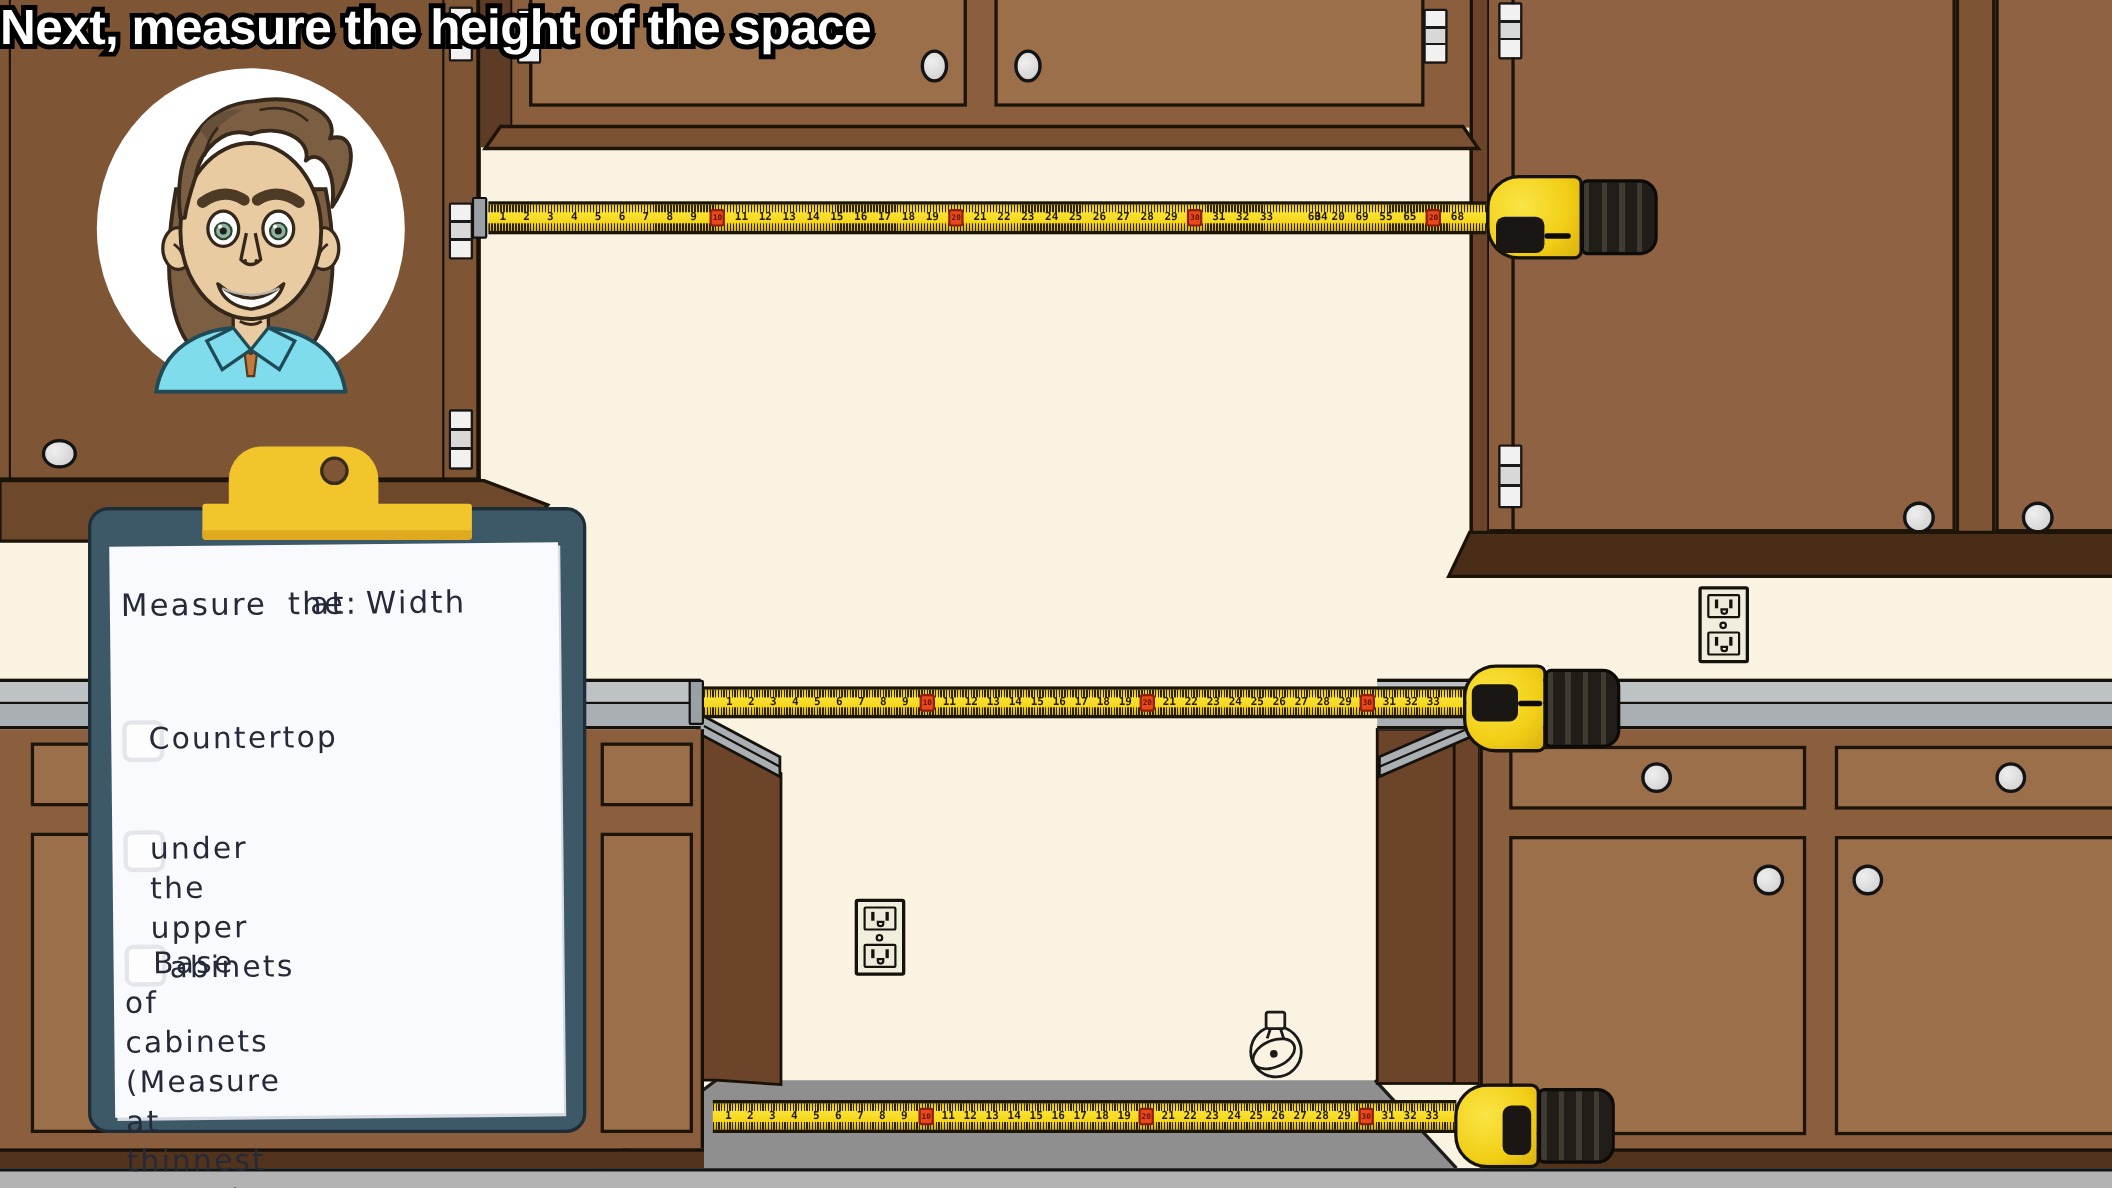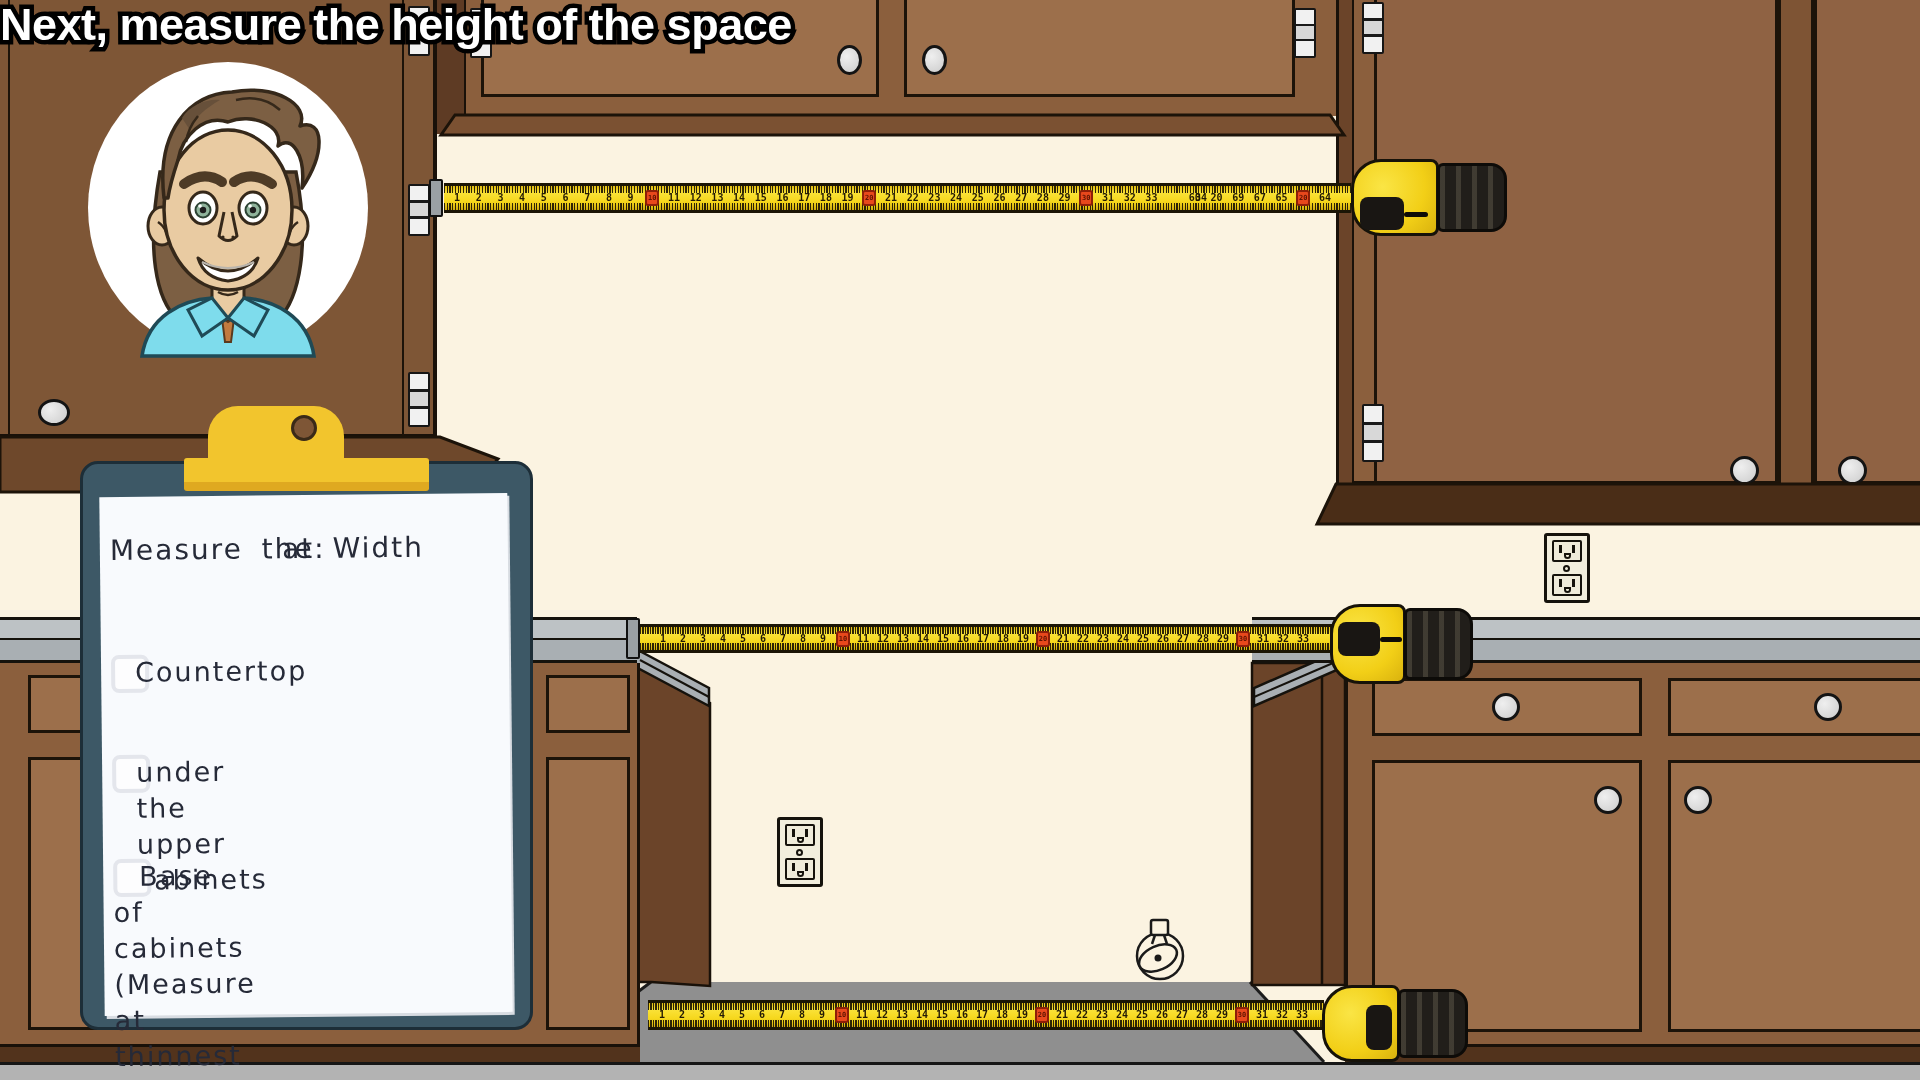--- a/index.html
+++ b/index.html
@@ -220,24 +220,24 @@
         <div class="tape-num" style="left: 598.9px;">28</div>
         <div class="tape-num" style="left: 620.6px;">29</div>
         <div class="tape-red" style="left: 642.3px;">30</div>
         <div class="tape-num" style="left: 664px;">31</div>
         <div class="tape-num" style="left: 685.7px;">32</div>
         <div class="tape-num" style="left: 707.4px;">33</div>
         <div class="tape-num" style="left: 757px;">34</div>
         <div class="tape-num" style="left: 750.8px;">60</div>
         <div class="tape-num" style="left: 772.5px;">20</div>
         <div class="tape-num" style="left: 794.2px;">69</div>
-        <div class="tape-num" style="left: 815.9px;">67</div>
+        <div class="tape-num" style="left: 815.9px;">55</div>
         <div class="tape-num" style="left: 837.6px;">65</div>
         <div class="tape-red" style="left: 859.3px;">20</div>
-        <div class="tape-num" style="left: 881px;">64</div>
+        <div class="tape-num" style="left: 881px;">68</div>
       </div>
       <div class="tape-case" style="left: 1351px; top: 159px; width: 88px; height: 77px;"></div>
       <div class="tape-grip" style="left: 1437px; top: 163px; width: 70px; height: 69px;"></div>
       <div class="tape-lock" style="left: 1360px; top: 197px; width: 44px; height: 33px;"></div>
       <div class="tape-stem" style="left: 1404px; top: 211.5px; width: 24px;"></div>
       <div class="tape-hook" style="left: 626px; top: 618px; width: 14px; height: 41px;"></div>
       <div class="tape-band" style="left: 640px; top: 624px; width: 692px; height: 29px;">
         <div class="tick-row" style="top: 0px; background-image: repeating-linear-gradient(90deg, rgba(25, 18, 3, 0.9) 0px, rgba(25, 18, 3, 0.9) 1.2px, transparent 1.2px, transparent 2.5px);"></div>
         <div class="tick-row" style="bottom: 0px; background-image: repeating-linear-gradient(90deg, rgba(25, 18, 3, 0.9) 0px, rgba(25, 18, 3, 0.9) 1.2px, transparent 1.2px, transparent 2.5px);"></div>
         <div class="tape-num" style="left: 23px;">1</div>

